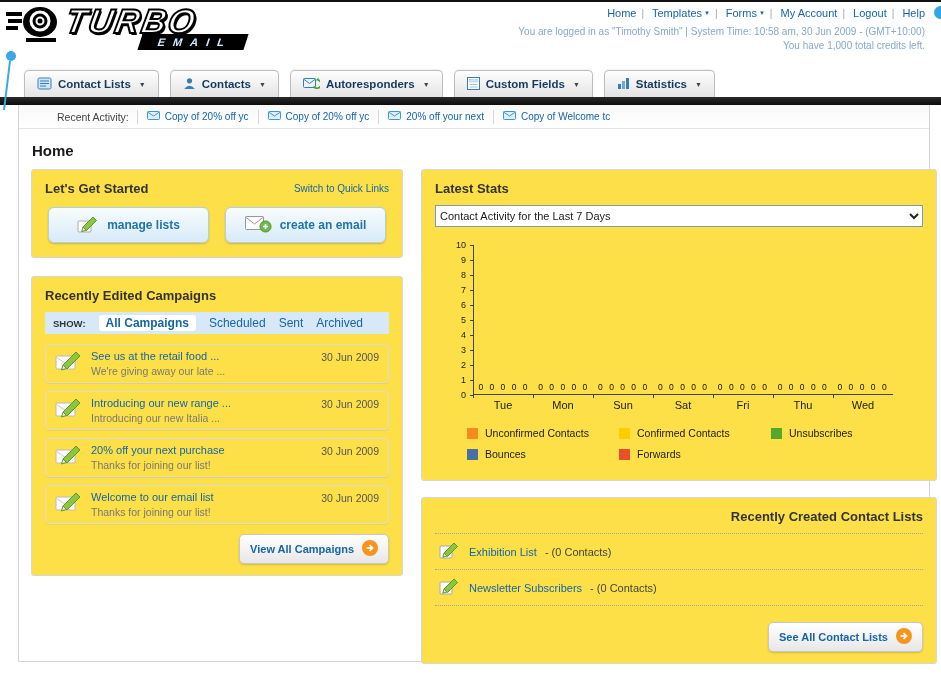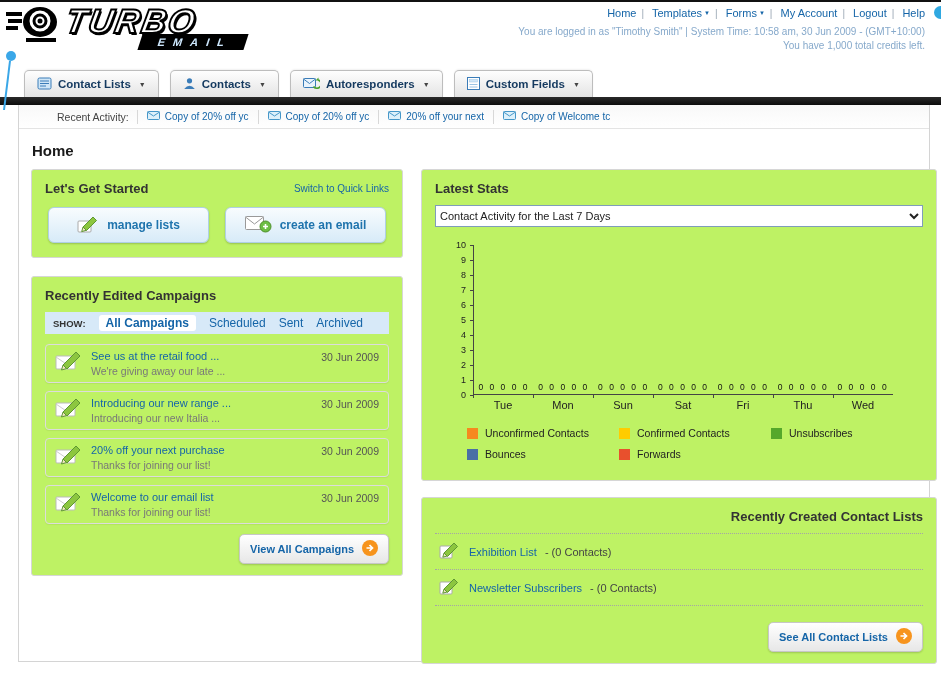--- a/index.html
+++ b/index.html
@@ -46,21 +46,21 @@
   .activity-label { font-size: 10.5px; color: #444; margin-right: 8px; padding-left: 28px; }
   .activity-item { display: inline-flex; align-items: center; gap: 5px; font-size: 10px; color: #1565A8;
     padding: 0 9px; border-left: 1px solid #D8D8D8; height: 14px; cursor: pointer; }
 
   .page-title { font-size: 15px; font-weight: bold; color: #1a1a1a; margin: 13px 0 10px 13px; }
 
   .columns { display: flex; gap: 18px; padding: 0 12px; }
   .col-left { width: 372px; flex: 0 0 372px; }
   .col-right { flex: 1; }
 
-  .panel { border: 1px solid #D6D6D6; border-radius: 3px; background: #bef264; padding: 11px 13px; }
+  .panel { border: 1px solid #D6D6D6; border-radius: 3px; background: #fde047; padding: 11px 13px; }
   .panel-title { font-size: 13px; font-weight: bold; color: #333; }
 
   
   .gs-header { display: flex; justify-content: space-between; align-items: center; margin-bottom: 11px; }
   .switch-link { font-size: 10px; color: #1565A8; }
   .gs-buttons { display: flex; gap: 16px; padding: 0 3px 3px; }
   .gs-btn { flex: 1; height: 36px; border: 1px solid #AFD0E5; border-radius: 6px;
     background: linear-gradient(#F8FCFE, #D7EBF8); display: flex; align-items: center; justify-content: center;
     gap: 8px; font-size: 12px; font-weight: bold; color: #1F74AD; box-shadow: 0 1px 2px rgba(0,0,0,0.2); cursor: pointer; }
 
@@ -194,20 +194,31 @@
     <div class="tab">
       <span>
         <svg width="13" height="13">
             <rect x="0.5" y="0.5" width="12" height="12" fill="#fff" stroke="#3A7CB8"></rect>
             <rect x="2.5" y="2.5" width="8" height="2.5" fill="#CFE6F7" stroke="#9CC4E4" stroke-width="0.5"></rect>
             <line x1="2.5" y1="7.5" x2="10.5" y2="7.5" stroke="#9CC4E4"></line>
             <line x1="2.5" y1="10" x2="10.5" y2="10" stroke="#9CC4E4"></line>
           </svg>
       </span>
       <span>Custom Fields</span>
+      <span class="tab-caret">▼</span>
+    </div>
+    <div class="tab">
+      <span>
+        <svg width="13" height="13">
+            <rect x="1" y="7" width="3" height="5" fill="#3A7CB8"></rect>
+            <rect x="5" y="4" width="3" height="8" fill="#6FA8D8"></rect>
+            <rect x="9" y="1" width="3" height="11" fill="#3A7CB8"></rect>
+          </svg>
+      </span>
+      <span>Statistics</span>
       <span class="tab-caret">▼</span>
     </div>
   </div>
   <div class="blackbar"></div>
 
   <div class="frame">
 
     <div class="activity-bar">
       <span class="activity-label">Recent Activity:</span>
       <span class="activity-item">

